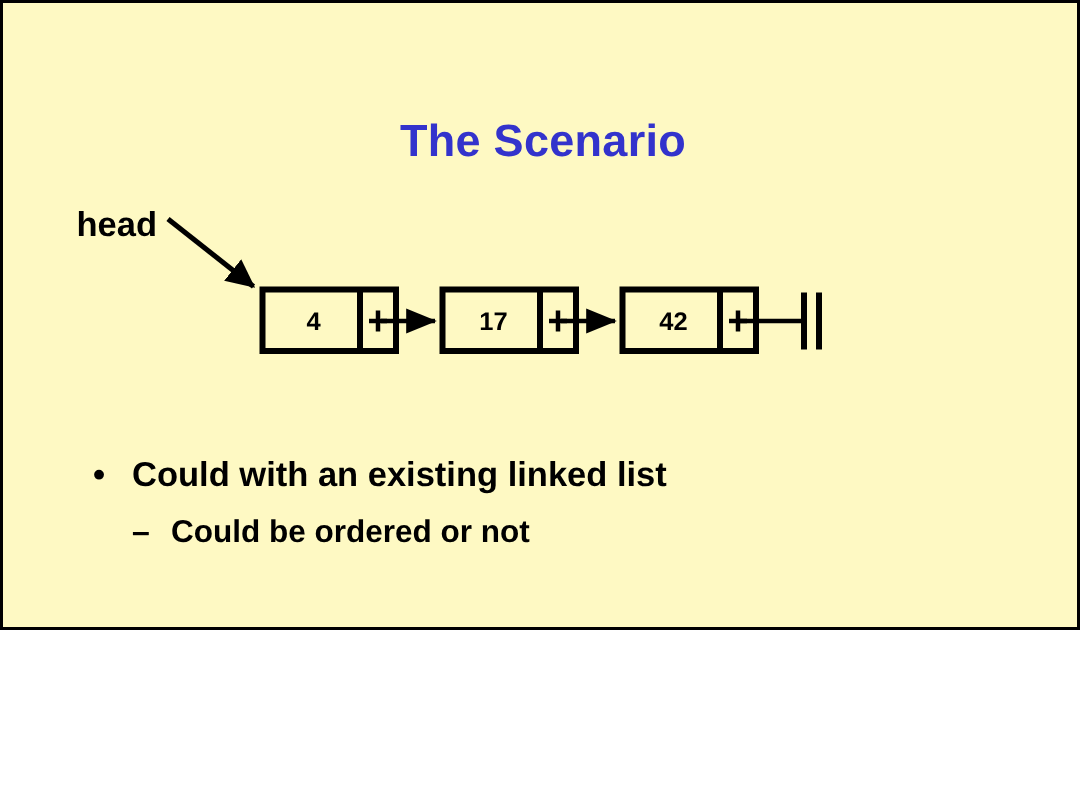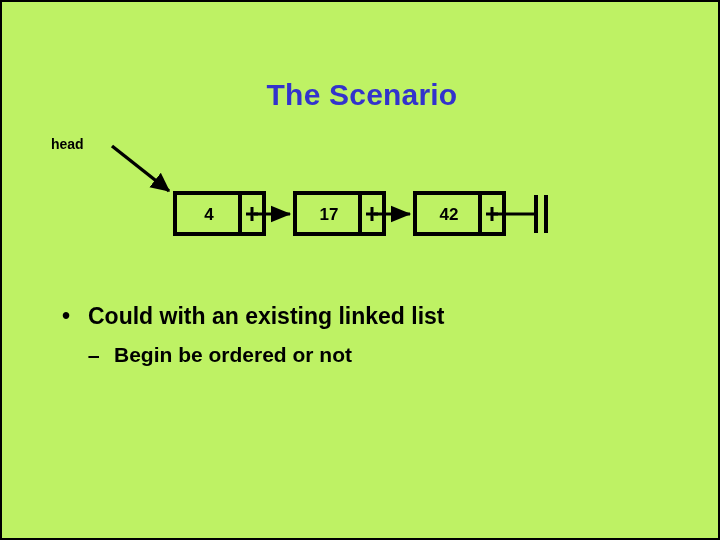--- a/index.html
+++ b/index.html
@@ -3,22 +3,22 @@
 <meta charset="utf-8">
 <style>
   html, body {
     margin: 0;
     padding: 0;
     background: #ffffff;
   }
   #slide {
     position: relative;
     width: 720px;
-    height: 540px;
-    background: #bef264;
+    height: 420px;
+    background: #fef9c3;
     border: 2px solid #000000;
     box-sizing: border-box;
     overflow: hidden;
     font-family: "Liberation Sans", sans-serif;
     padding-left: 36px;
   }
 
   
   #title {
     position: absolute;
@@ -31,21 +31,21 @@
     font-weight: bold;
     letter-spacing: 0.2px;
     white-space: nowrap;
   }
 
   
   #head-label {
     position: absolute;
     left: 49px;
     top: 134px;
-    font-size: 14px;
+    font-size: 23px;
     font-weight: bold;
     color: #000000;
     white-space: nowrap;
   }
 
   
   #diagram {
     position: absolute;
     left: 0;
     top: 0;
@@ -162,17 +162,17 @@
   <div id="bullets">
     <div class="bullet-l1">
       <span class="marker">•</span>
       <span>Could with an existing linked list</span>
     </div>
     <div class="bullet-l2">
       <span class="marker">–</span>
     </div>
     <div class="bullet-l2">
       <span class="marker">–</span>
-      <span>Begin be ordered or not</span>
+      <span>Could be ordered or not</span>
     </div>
   </div>
 
 </div>
 
 </body></html>

